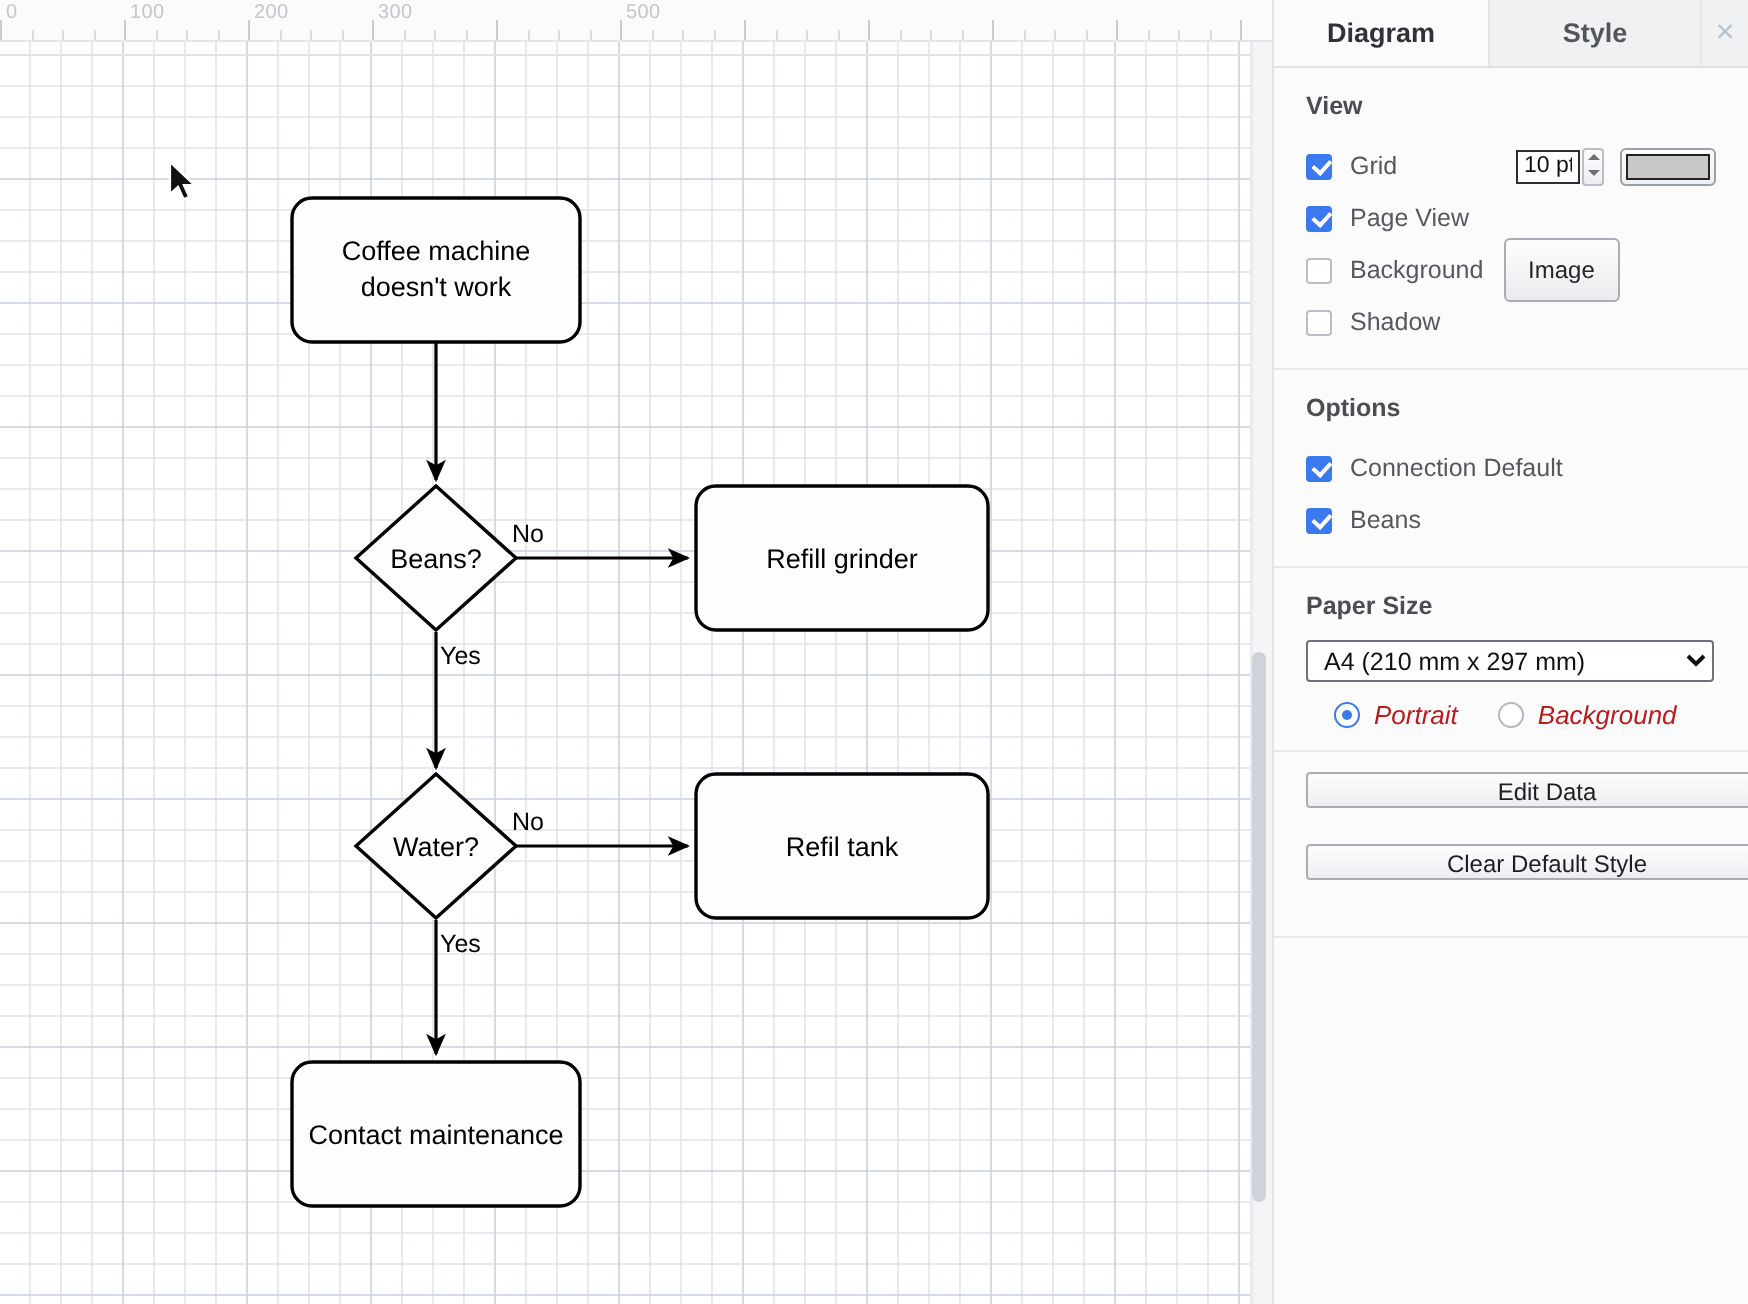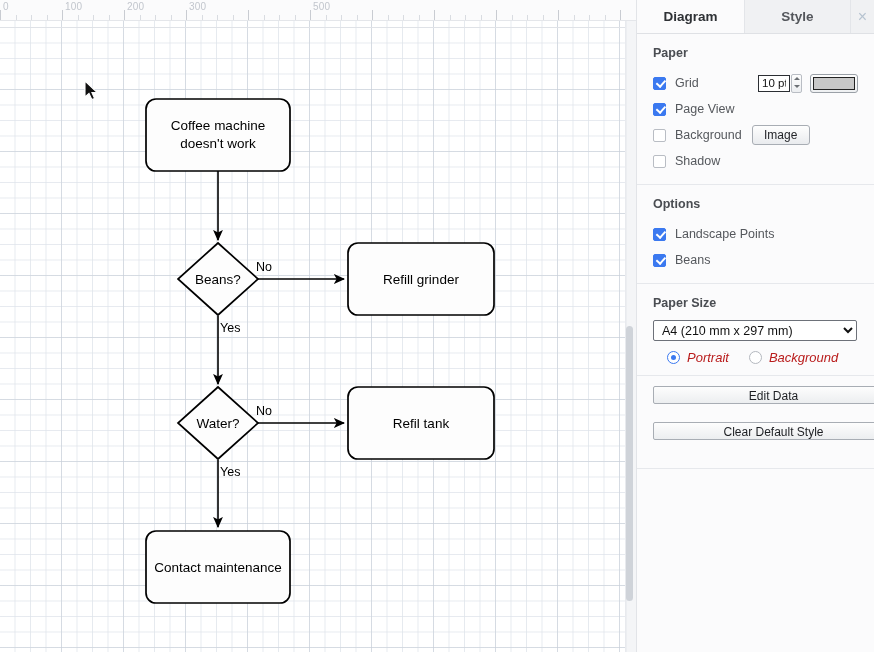--- a/index.html
+++ b/index.html
@@ -72,21 +72,21 @@
           font-size:11.5px;color:#111;text-align:right;padding:0 3px;box-sizing:border-box;line-height:15px;}
   .spin{width:11px;height:19px;margin-left:1px;display:flex;flex-direction:column;
         border:1px solid #b9bdc4;border-radius:2px;background:linear-gradient(#fdfdfd,#eceef1);box-sizing:border-box;}
   .spin div{flex:1;position:relative;}
   .spin .up::after{content:"";position:absolute;left:2px;top:2.5px;border-left:3px solid transparent;border-right:3px solid transparent;border-bottom:3.5px solid #6c7075;}
   .spin .dn::after{content:"";position:absolute;left:2px;top:2px;border-left:3px solid transparent;border-right:3px solid transparent;border-top:3.5px solid #6c7075;}
   .swatch{width:48px;height:19px;margin-left:8px;border:1px solid #9aa0a7;border-radius:3px;
           background:linear-gradient(#fdfdfd,#eef0f2);box-sizing:border-box;padding:2px;}
   .swatch i{display:block;width:100%;height:100%;background:#c8c8c8;border:1px solid #222;box-sizing:border-box;}
 
-  .minibtn{height:20px;min-width:58px;padding:0 10px;border:1px solid #a8adb4;border-radius:3px;
+  .minibtn{height:32px;min-width:58px;padding:0 10px;border:1px solid #a8adb4;border-radius:3px;
            background:linear-gradient(#fefefe,#e9ebee);font-size:12px;color:#24262a;
            font-family:"Liberation Sans", sans-serif;cursor:pointer;box-sizing:border-box;margin-left:10px;}
 
   select.psize{width:204px;height:21px;border:1px solid #6d7179;border-radius:2px;background:#fff;
           font-size:12.5px;color:#111;padding:0 4px;box-sizing:border-box;
           font-family:"Liberation Sans", sans-serif;}
 
   .radiorow{display:flex;align-items:center;margin-top:9px;padding-left:14px;}
   .rb{width:13px;height:13px;border-radius:50%;box-sizing:border-box;position:relative;flex:0 0 auto;}
   .rb.on{border:1.5px solid #3b79f0;background:#fff;}
@@ -215,21 +215,21 @@
 
   <div id="panel">
 
     <div id="tabs">
       <div class="tab active">Diagram</div>
       <div class="tab inactive">Style</div>
       <div id="closebtn">×</div>
     </div>
 
     <div class="section">
-      <div class="sechead">Paper</div>
+      <div class="sechead">View</div>
 
       <div class="row">
         <span class="cb on"></span>
         <span class="cblabel">Grid</span>
         <span class="spacer"></span>
         <input class="numbox" type="text" value="10 pt" style="">
         <span class="spin">
           <div class="up"></div>
           <div class="dn"></div>
         </span>
@@ -253,21 +253,21 @@
         <span class="cb off"></span>
         <span class="cblabel">Shadow</span>
       </div>
     </div>
 
     <div class="section">
       <div class="sechead">Options</div>
 
       <div class="row">
         <span class="cb on"></span>
-        <span class="cblabel">Landscape Points</span>
+        <span class="cblabel">Connection Default</span>
       </div>
       <div class="row">
         <span class="cb on"></span>
         <span class="cblabel">Beans</span>
       </div>
     </div>
 
     <div class="section">
       <div class="sechead">Paper Size</div>
       <select class="psize">

